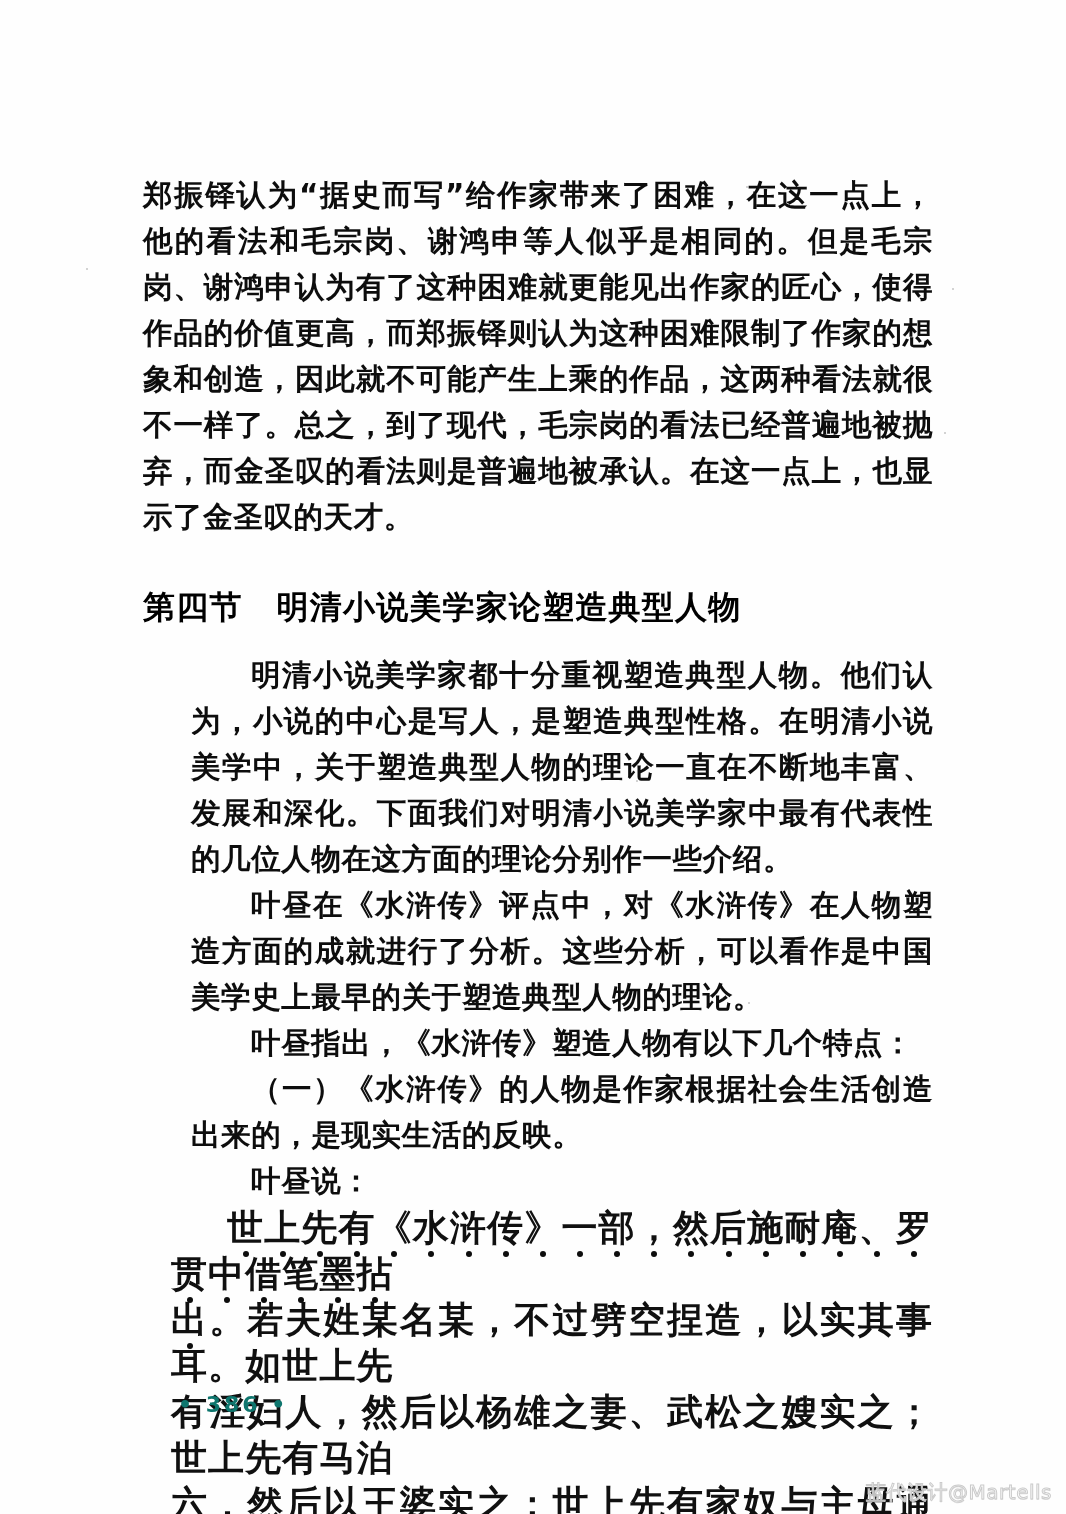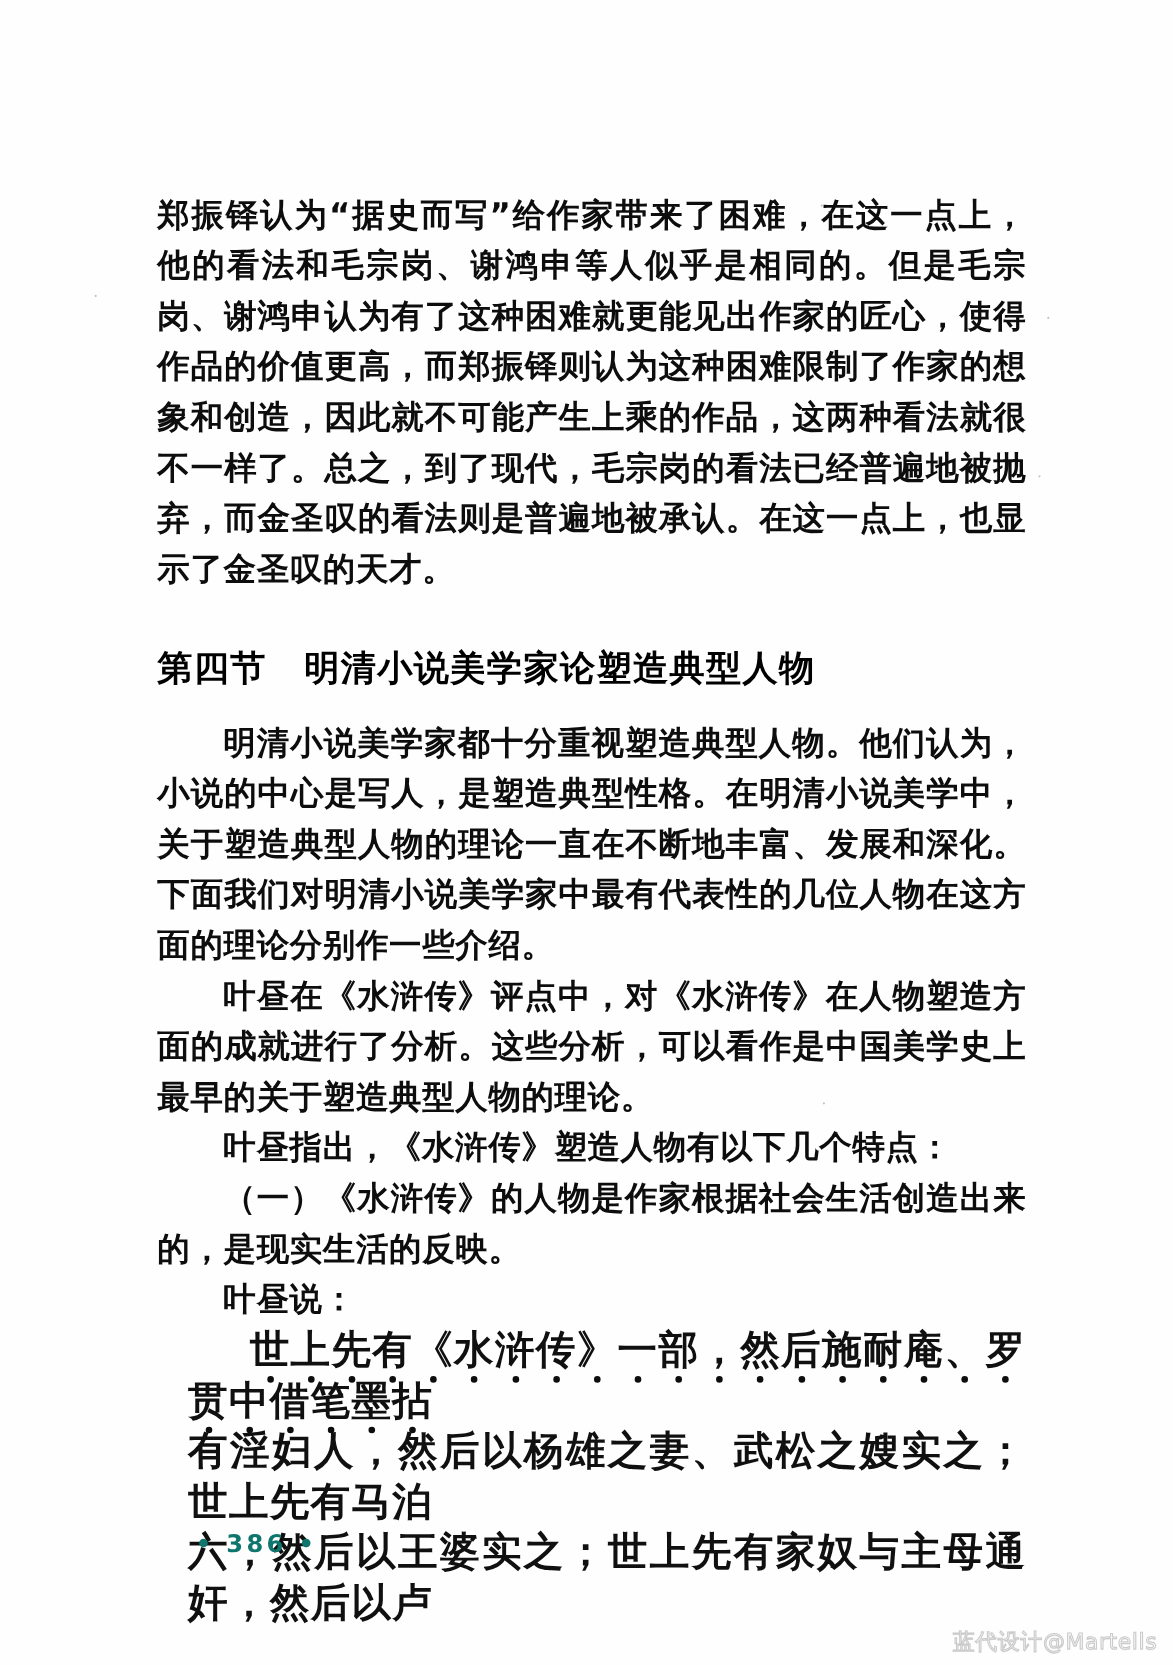--- a/index.html
+++ b/index.html
@@ -38,21 +38,21 @@
     font-family: "DejaVu Sans", "Liberation Sans", sans-serif;
     font-weight: 700;
     font-size: 29.5px;
     line-height: 46px;
     letter-spacing: 0.6px;
     text-align: justify;
     text-justify: inter-character;
     margin: 0;
     color: #0d0d0d;
   }
-  .para.indent { text-indent: 60px; }
+  .para.indent { text-indent: 60px; margin-left: 48px; }
 
   
   .section-heading {
     font-family: "DejaVu Sans", "Liberation Sans", sans-serif;
     font-weight: 700;
     font-size: 32px;
     line-height: 46px;
     letter-spacing: 1.2px;
     margin: 0;
     padding-top: 44px;
@@ -159,20 +159,21 @@
     <p class="para indent">叶昼在《水浒传》评点中，对《水浒传》在人物塑造方面的成就进行了分析。这些分析，可以看作是中国美学史上最早的关于塑造典型人物的理论。</p>
 
     <p class="para indent">叶昼指出，《水浒传》塑造人物有以下几个特点：</p>
 
     <p class="para indent">（一）《水浒传》的人物是作家根据社会生活创造出来的，是现实生活的反映。</p>
 
     <p class="para indent">叶昼说：</p>
 
     <p class="quote first-line"><span><span class="emph">世</span><span class="emph">上</span><span class="emph">先</span><span class="emph">有</span><span class="emph">《</span><span class="emph">水</span><span class="emph">浒</span><span class="emph">传</span><span class="emph">》</span><span class="emph">一</span><span class="emph">部</span><span class="emph">，</span><span class="emph">然</span><span class="emph">后</span><span class="emph">施</span><span class="emph">耐</span><span class="emph">庵</span><span class="emph">、</span><span class="emph">罗</span><span class="emph">贯</span><span class="emph">中</span><span class="emph">借</span><span class="emph">笔</span><span class="emph">墨</span><span class="emph">拈</span></span></p>
 
+    <p class="quote"><span><span class="emph">出</span></span><span>。若夫姓某名某，不过劈空捏造，以实其事耳。如世上先</span></p>
 
     <p class="quote">有淫妇人，然后以杨雄之妻、武松之嫂实之；世上先有马泊</p>
 
     <p class="quote">六，然后以王婆实之；世上先有家奴与主母通奸，然后以卢</p>
 
   </div>
 
   <div class="folio">• 386 •</div>
 
   <div class="watermark">蓝代设计@Martells</div>

